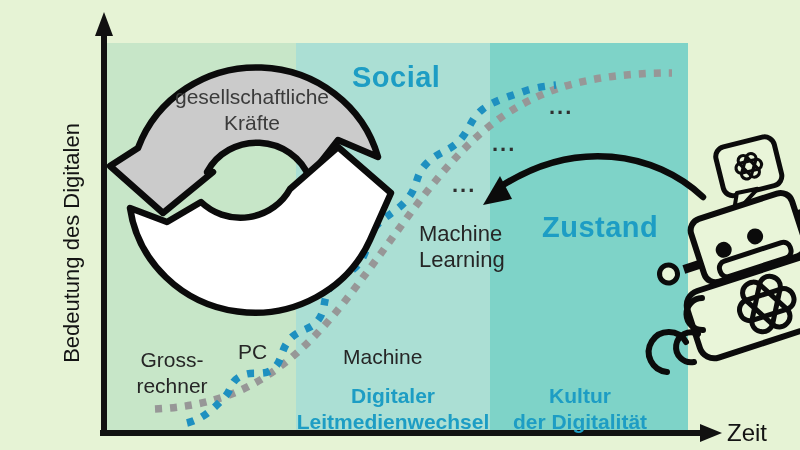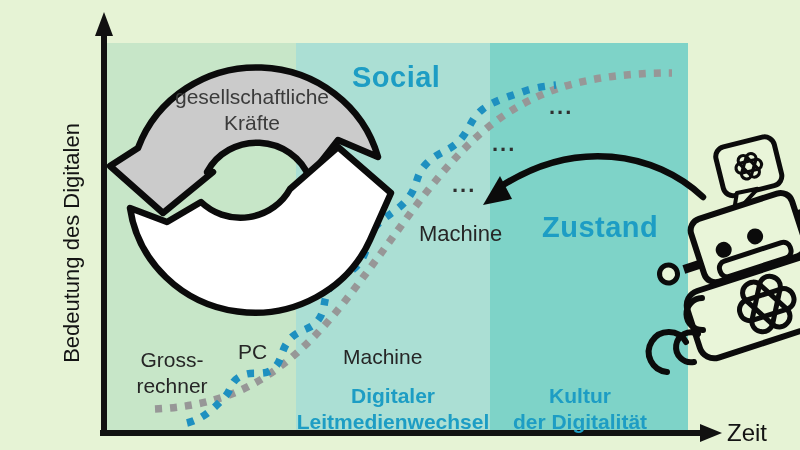--- a/index.html
+++ b/index.html
@@ -104,21 +104,21 @@
 <div class="lbl" id="x-axis-label">Zeit</div>
 
 <div class="lbl teal phase" style="left:352px;top:59px;">Social</div>
 <div class="lbl teal phase" style="left:542px;top:209px;">Zustand</div>
 
 <div class="lbl cycletxt" style="left:152px;top:84px;font-size:21px;"><span>gesellschaftliche</span><br><span>Kräfte</span></div>
 
 <div class="lbl mstone" style="left:132px;top:347px;width:80px;text-align:center;"><span>Gross-</span><br><span>rechner</span></div>
 <div class="lbl mstone" style="left:238px;top:339px;">PC</div>
 <div class="lbl mstone" style="left:343px;top:344px;">Machine</div>
-<div class="lbl mstone" style="left:419px;top:221px;font-size:22px;line-height:1.16;"><span>Machine</span><br></div>
+<div class="lbl mstone" style="left:419px;top:221px;font-size:22px;line-height:1.16;"><span>Machine</span><br><span>Learning</span></div>
 
 <div class="lbl dots" style="left:549px;top:96px;">...</div>
 <div class="lbl dots" style="left:492px;top:133px;">...</div>
 <div class="lbl dots" style="left:452px;top:174px;">...</div>
 
 <div class="lbl teal bandlbl" style="left:293px;top:383px;"><span>Digitaler</span><br><span>Leitmedienwechsel</span></div>
 <div class="lbl teal bandlbl" style="left:480px;top:383px;"><span>Kultur</span><br><span>der Digitalität</span></div>
 
 </div>
 

